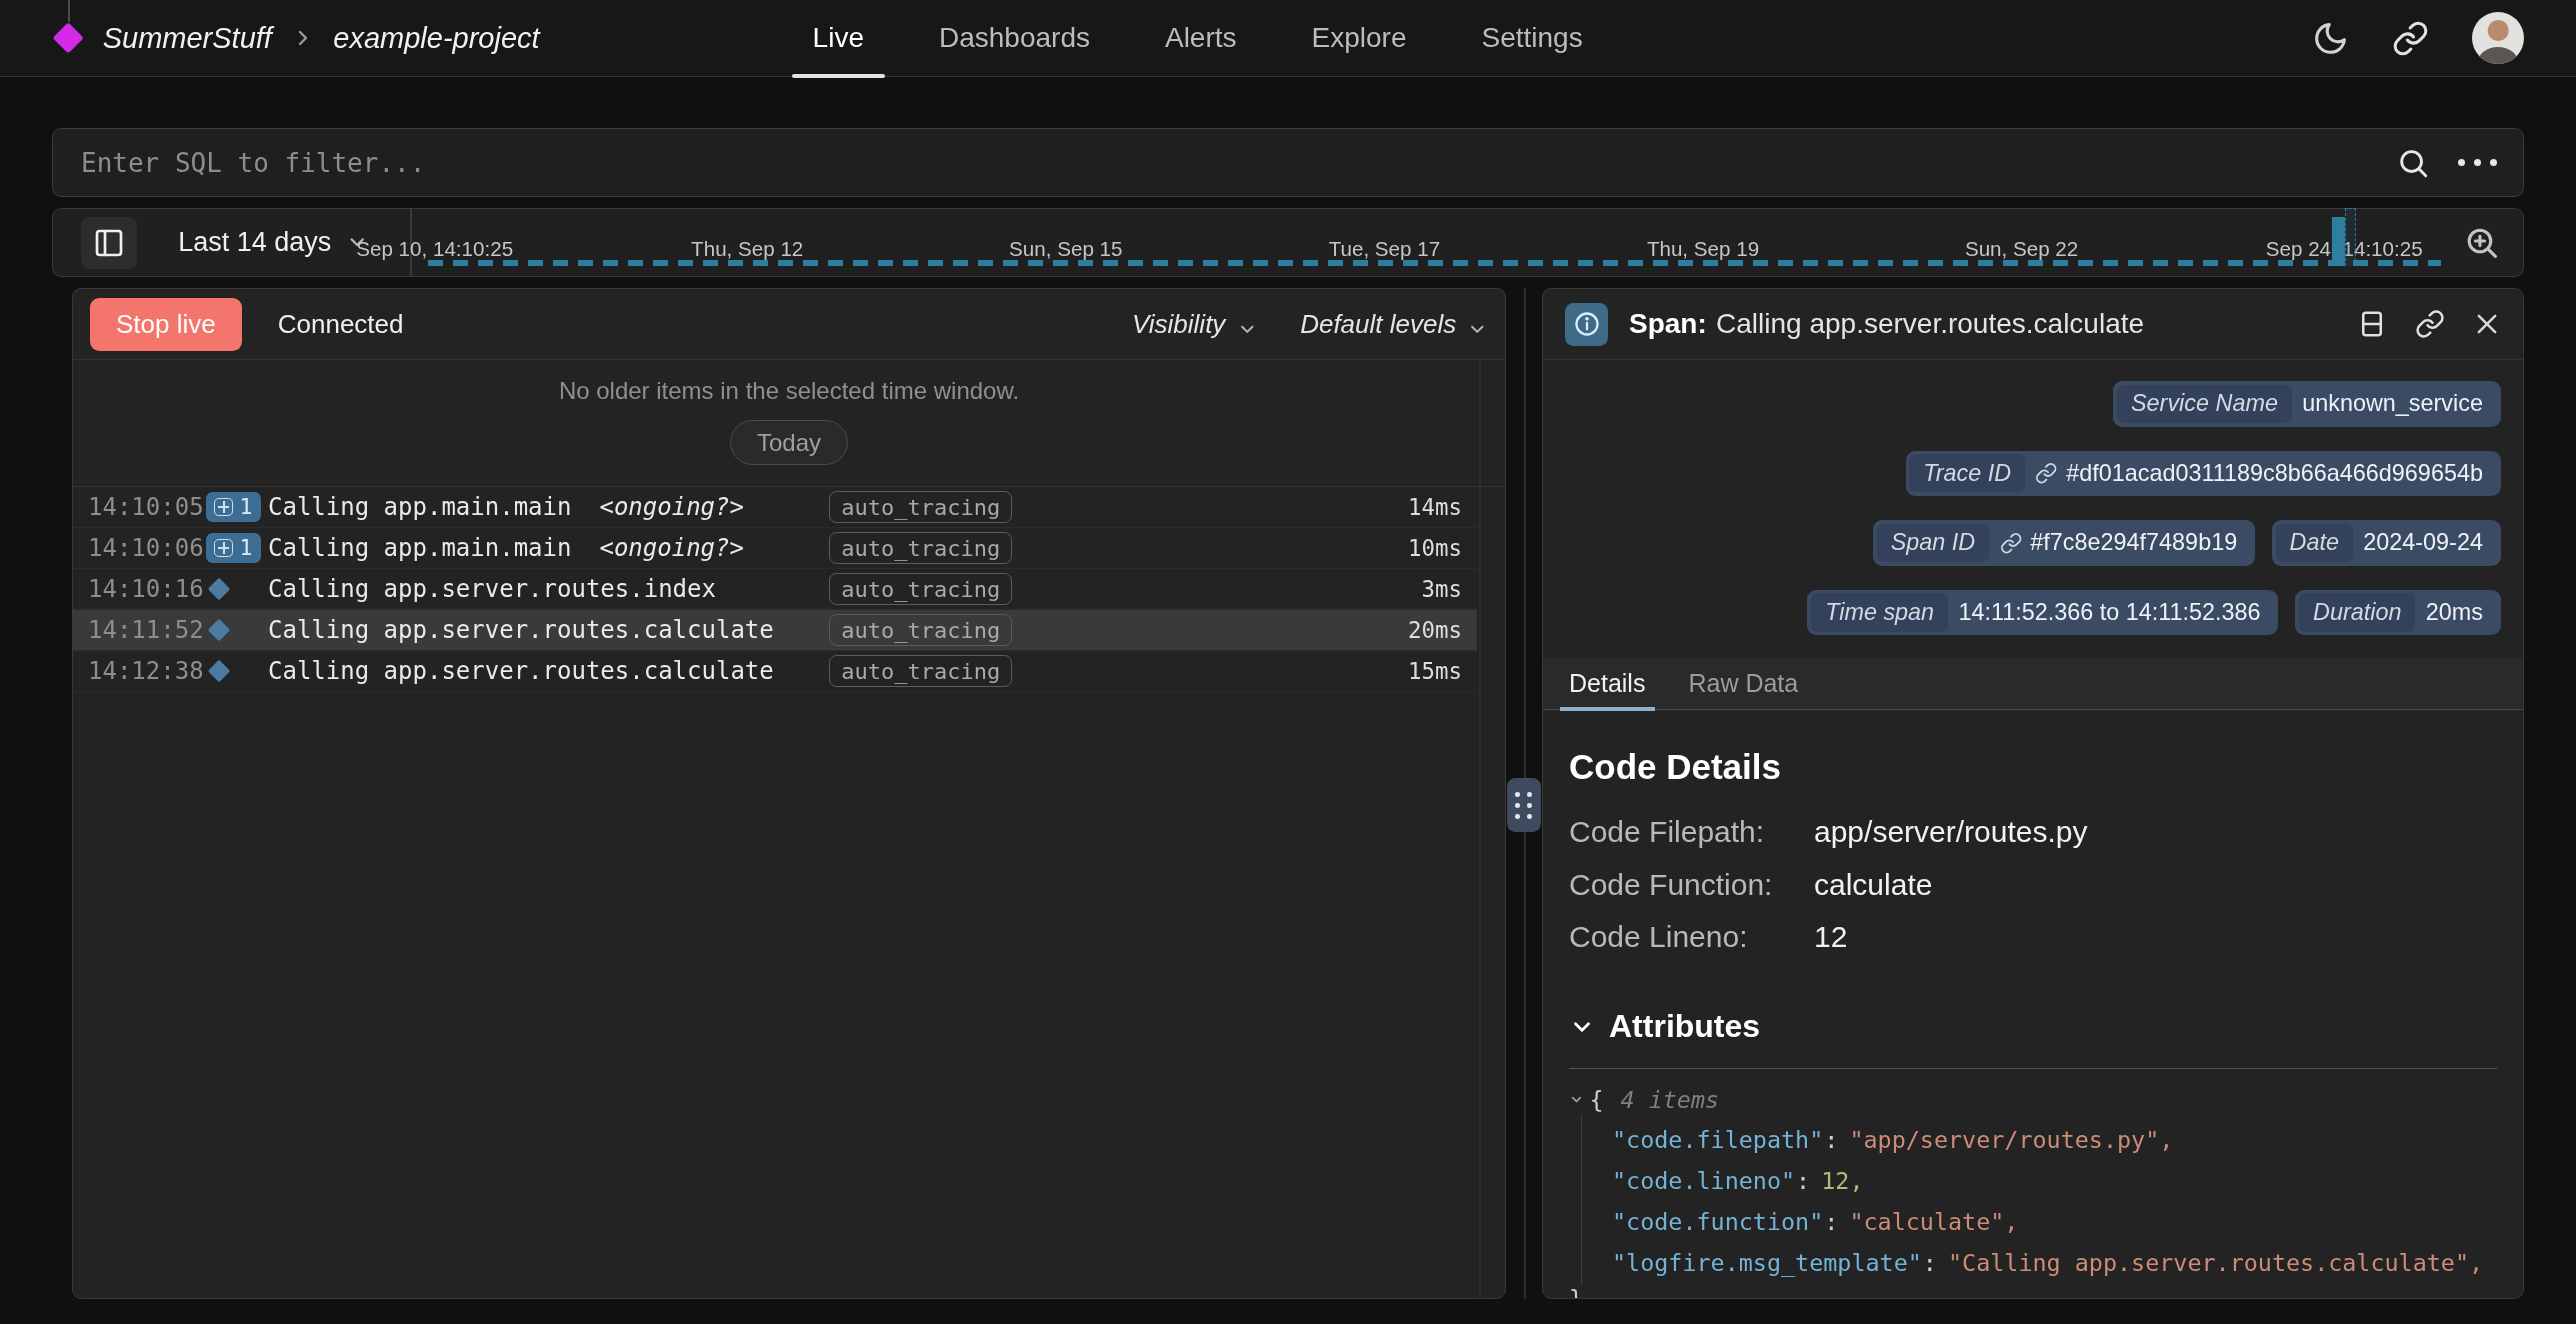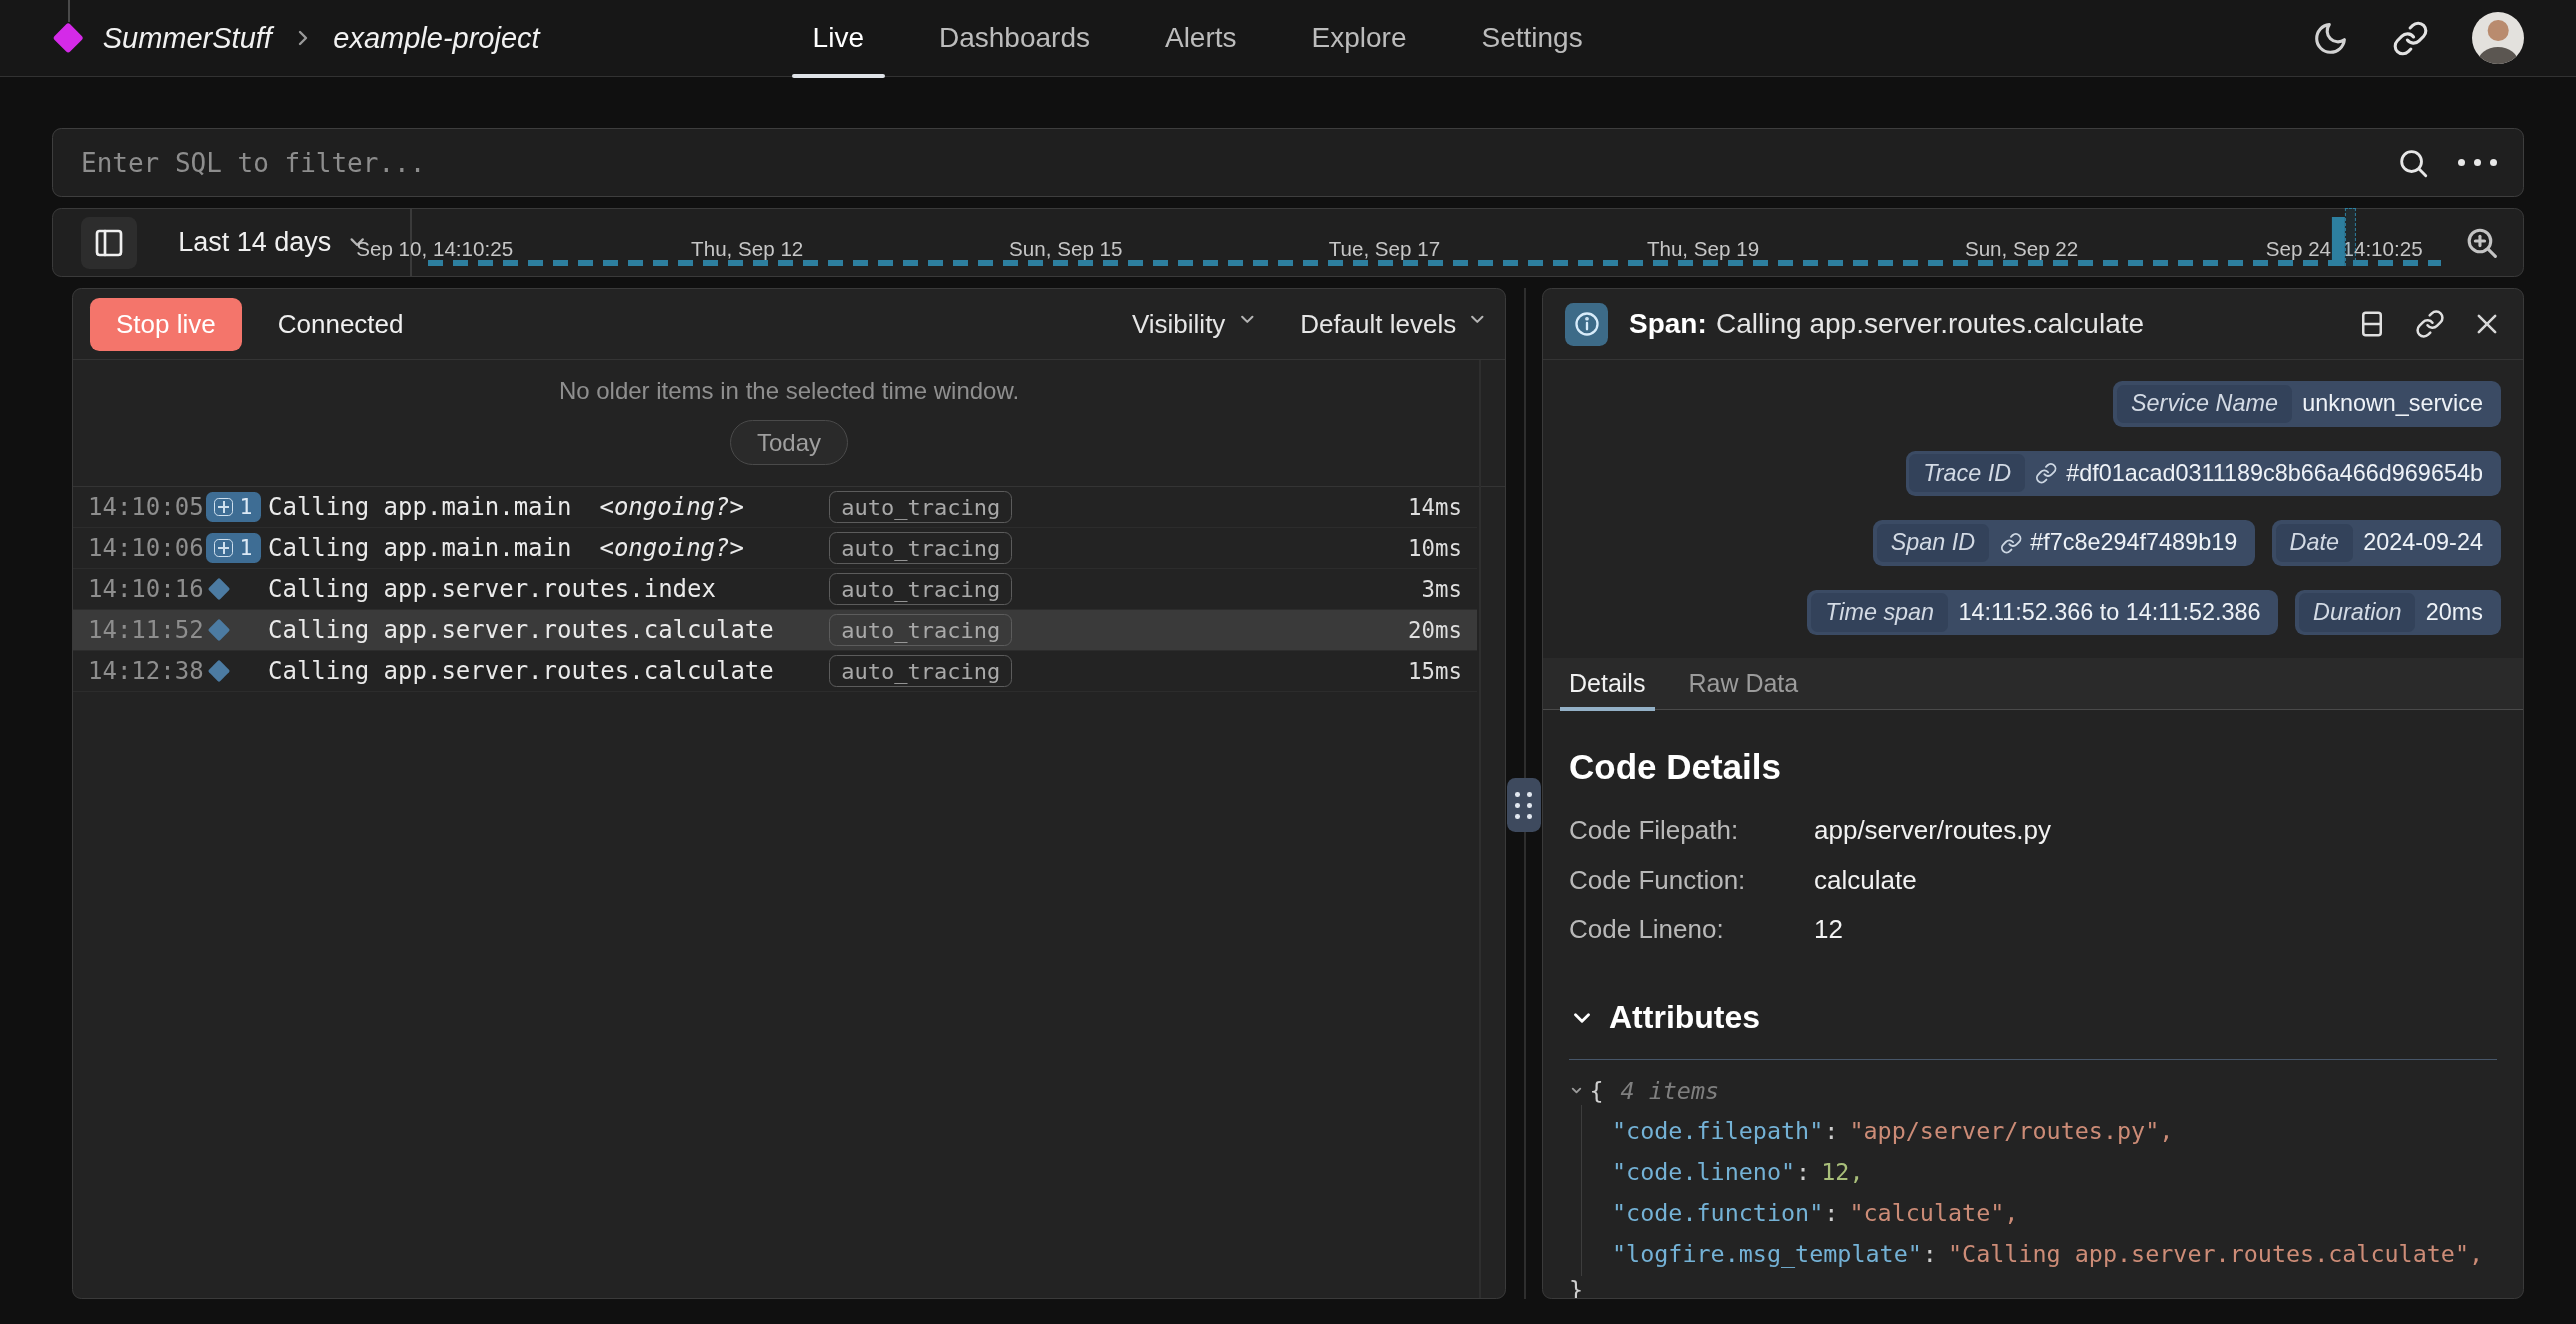--- a/index.html
+++ b/index.html
@@ -73,21 +73,21 @@
     place-content:center; cursor:col-resize; }
   .grip i { width:4.7px; height:4.7px; background:#e2e8f0; border-radius:50%; }
   .detail-panel { flex:1; background:#232323; border:1.9px solid #3a3a3a; border-radius:9.3px; overflow:hidden; }
 
   
   .lp-header { height:71px; border-bottom:1.9px solid #343434; display:flex; align-items:center; padding:0 17px; gap:36px; }
   .stop-live { background:#f4756b; color:#ffffff; font-size:26px; border:none; border-radius:9.3px;
     padding:11.2px 26px; font-family:inherit; cursor:pointer; }
   .connected { font-size:26px; color:#f0f0f0; }
   .lp-dropdowns { margin-left:auto; display:flex; gap:43px; align-items:center; }
-  .dropdown { display:flex; align-items:flex-start; gap:11.2px; font-size:26px; color:#e6e6e6; cursor:pointer; }
+  .dropdown { display:flex; align-items:flex-end; gap:11.2px; font-size:26px; color:#e6e6e6; cursor:pointer;font-style:italic; }
 
   .empty-block { border-bottom:1.9px solid #343434; text-align:center; padding:17px 0 20.6px; }
   .empty-msg { font-size:24px; color:#8f8f8f; }
   .today-btn { margin-top:15px; display:inline-block; background:#2a2a2a; border:1.9px solid #4a4a4a;
     border-radius:24px; color:#9f9f9f; font-size:24px; padding:7.5px 26px; font-family:inherit; cursor:pointer; }
 
   .rows { margin-right:28px; }
   .row { height:41px; display:flex; align-items:center; border-bottom:1.9px solid #2c2c2c; padding:0 15px;
     font-family:"DejaVu Sans Mono", monospace; cursor:pointer; }
   .row.selected { background:#3a3a3a; }
@@ -124,21 +124,21 @@
   .chip .val { color:#eef2f7; padding:5.6px 14px 5.6px 10.3px; display:flex; align-items:center; gap:8.4px; white-space:nowrap; }
 
   .dp-tabs { margin-top:15px; background:#2a2a2a; border-bottom:1.9px solid #4a4a4a; display:flex; gap:43px;
     padding:0 26px; height:52px; align-items:center; }
   .dp-tab { font-size:25px; color:#9c9c9c; height:100%; display:flex; align-items:center; position:relative; cursor:pointer; }
   .dp-tab.active { color:#f2f2f2; }
   .dp-tab.active::after { content:''; position:absolute; left:-9.3px; right:-9.3px; bottom:-1.9px; height:3.7px; background:#93b0c6; }
 
   .dp-body { padding:22.4px 26px; }
   .code-heading { font-size:35px; font-weight:bold; color:#ffffff; margin:15px 0 28px; }
-  .kv { display:flex; margin-bottom:18.7px; font-size:26px; }
+  .kv { display:flex; margin-bottom:18.7px; font-size:30px; }
   .kv .k { width:245px; color:#b9b9b9; flex:none; }
   .kv .v { color:#f2f2f2; }
 
   .attr-heading { display:flex; align-items:center; gap:14px; font-size:32px; font-weight:bold; color:#ffffff; margin-top:54px; }
   .attr-rule { border:none; border-top:1.9px solid #475669; margin:22.4px 0 17px; }
   .json { font-family:"DejaVu Sans Mono", monospace; font-size:23.4px; color:#cfcfcf; }
   .json-open { display:flex; align-items:center; gap:5.6px; }
   .items-note { font-style:italic; color:#7f7f7f; margin-left:11.2px; }
   .json-body { margin-left:12px; border-left:1.9px solid #3d3d3d; padding:5.6px 0 1.9px 30px; }
   .jline { height:41px; display:flex; align-items:center; white-space:nowrap; }

